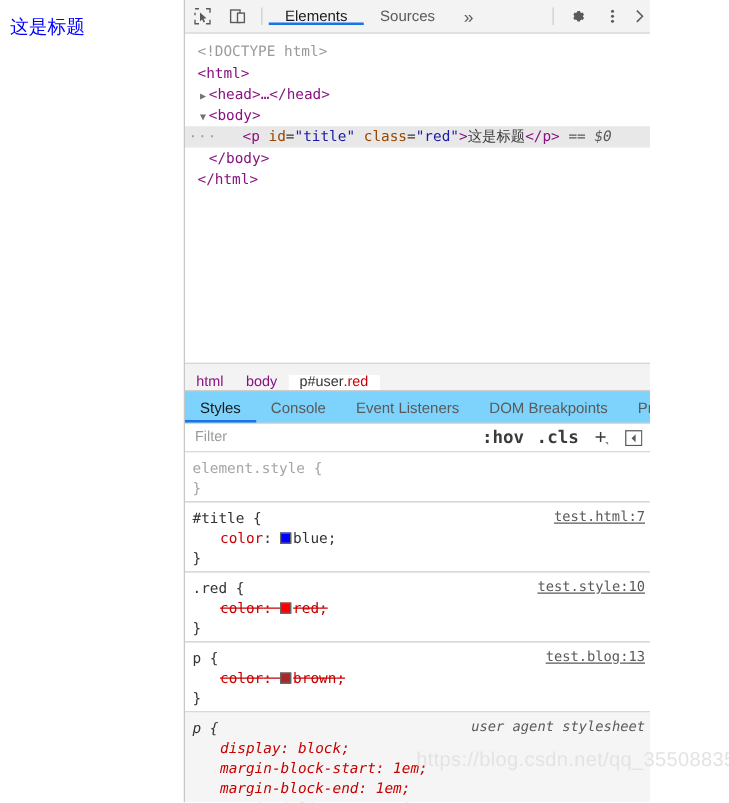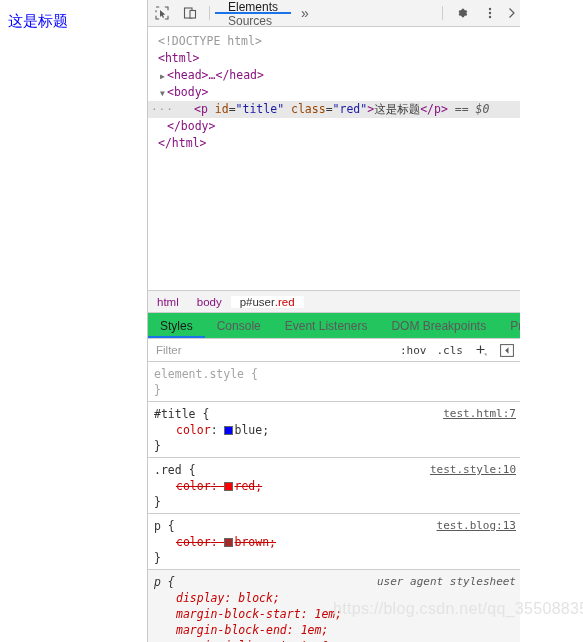--- a/index.html
+++ b/index.html
@@ -36,21 +36,21 @@
   .dt-toolbar {
     height:27px; flex:0 0 27px; background:#f3f3f3;
     border-bottom:1px solid #cdcdcd;
     display:flex; align-items:stretch; position:relative;
   }
   .tb-icon {
     width:28px; display:flex; align-items:center; justify-content:center;
     cursor:default;
   }
   .tb-sep { width:1px; background:#cdcdcd; margin:6px 5px; flex:0 0 1px; }
-  .dt-tabs { display:flex; align-items:flex-start;flex-direction:column; }
+  .dt-tabs { display:flex; align-items:center; }
   .dt-tab {
     display:flex; align-items:center; padding:0 13px;
     font-family:"Liberation Sans",sans-serif; font-size:12px;
     color:#5a5a5a; position:relative; white-space:nowrap;
   }
   .dt-tab.active { color:#1a1a1a; }
   .dt-tab.active::after {
     content:""; position:absolute; left:0; right:0; bottom:0; height:2px;
     background:#1a73e8;
   }
@@ -83,33 +83,33 @@
   .attrval { color:#1a1aa6; }
   .punct { color:#393939; }
   .text-node { color:#393939; }
   .doctype { color:#9a9a9a; }
   .dollar { color:#5a5a5a; font-style:italic; }
   .eq { color:#5a5a5a; }
 
   
   .crumbs {
     flex:0 0 22px; background:#f3f3f3; border-top:1px solid #cdcdcd;
-    display:flex; align-items:center;
+    display:flex; align-items:flex-end;
     font-family:"Liberation Sans",sans-serif; font-size:11.5px;
   }
   .crumb {
     display:flex; align-items:center; padding:0 9px; color:#881280;
     white-space:nowrap;
   }
   .crumb.sel { background:#ffffff; }
   .crumb .cls { color:#cc0000; }
 
   
   .sub-tabs {
-    flex:0 0 27px; background:#22c55e; border-top:1px solid #cdcdcd;
+    flex:0 0 27px; background:#7dd3fc; border-top:1px solid #cdcdcd;
     border-bottom:1px solid #cdcdcd;
     display:flex; align-items:stretch;
   }
   .sub-tab {
     display:flex; align-items:center; padding:0 12px;
     font-family:"Liberation Sans",sans-serif; font-size:12px;
     color:#5a5a5a; position:relative; white-space:nowrap;
   }
   .sub-tab.active { color:#1a1a1a; }
   .sub-tab.active::after {
@@ -123,21 +123,21 @@
     display:flex; align-items:center;
   }
   .filter-input {
     flex:1 1 auto; border:none; outline:none; background:transparent;
     font-family:"Liberation Sans",sans-serif; font-size:11.5px;
     color:#333; padding-left:8px; height:100%;
   }
   .filter-input::placeholder { color:#9a9a9a; }
   .fb-btn {
     font-family:"DejaVu Sans Mono","Liberation Mono",monospace;
-    font-size:11px; color:#3b3b3b; padding:0 5px; white-space:nowrap;
+    font-size:14px; color:#3b3b3b; padding:0 5px; white-space:nowrap;font-weight:bold;
   }
   .fb-icon { padding:0 6px; display:flex; align-items:center; }
 
   
   .styles-pane {
     flex:1 1 auto; background:#ffffff; overflow:hidden;
     font-family:"DejaVu Sans Mono","Liberation Mono",monospace;
     font-size:11.5px; line-height:16px; position:relative;
   }
   .rule { border-bottom:1px solid #cdcdcd; padding:4px 0 3px 6px; position:relative; }

